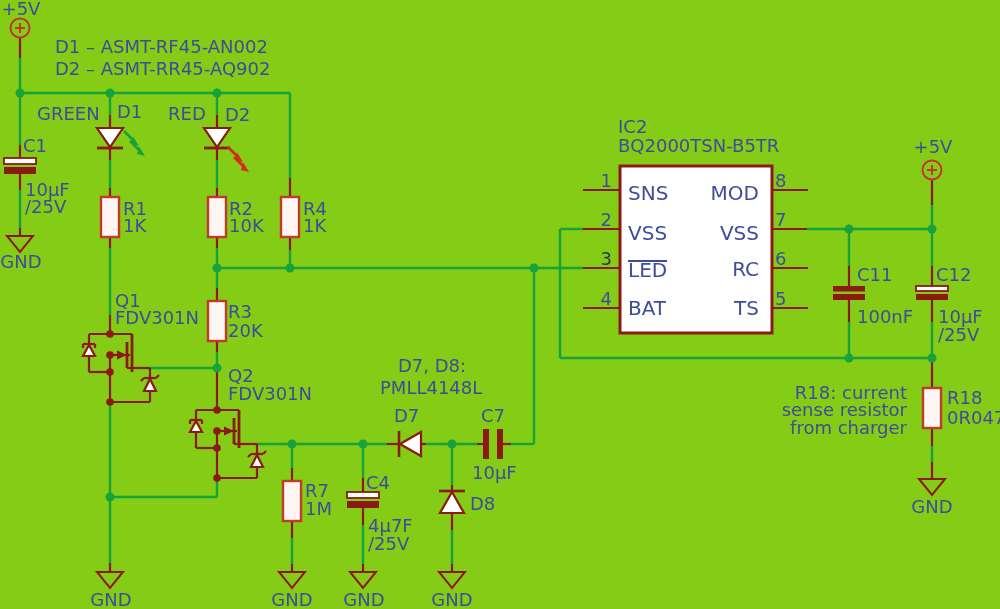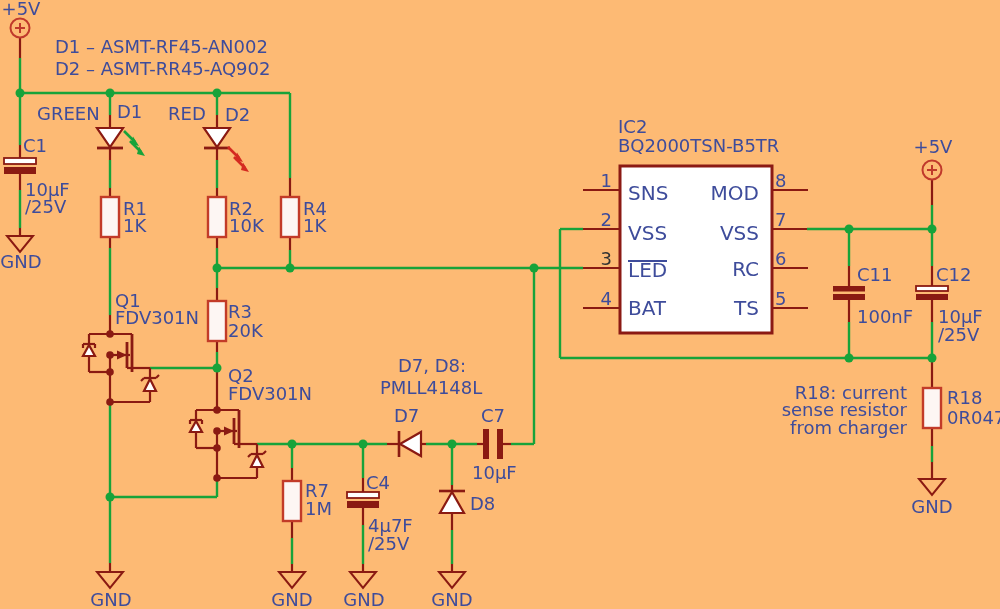--- a/index.html
+++ b/index.html
@@ -1,16 +1,16 @@
 <!DOCTYPE html>
 <html><head>
 <meta charset="utf-8">
 <style>
   html,body{margin:0;padding:0;background:#ffffff;}
-  .stage{position:relative;width:1000px;height:609px;background:#fdba74;overflow:hidden;}
+  .stage{position:relative;width:1000px;height:609px;background:#84cc16;overflow:hidden;}
   svg{display:block;}
   
   .w{stroke:#17a33a;stroke-width:2.4;fill:none;stroke-linecap:butt;}
   .p{stroke:#8a1a12;stroke-width:2.2;fill:none;stroke-linecap:butt;}
   .pf{fill:#8a1a12;stroke:none;}
   .sym{stroke:#8a1a12;stroke-width:2.2;fill:#ffffff;}
   .res{fill:#fdf6f3;stroke:#c23b28;stroke-width:2.4;}
   .pwr{stroke:#c0392b;stroke-width:2;fill:none;}
   .icbox{fill:#ffffff;stroke:#8b1a14;stroke-width:3;}
   .dotg{fill:#17a33a;stroke:none;}

